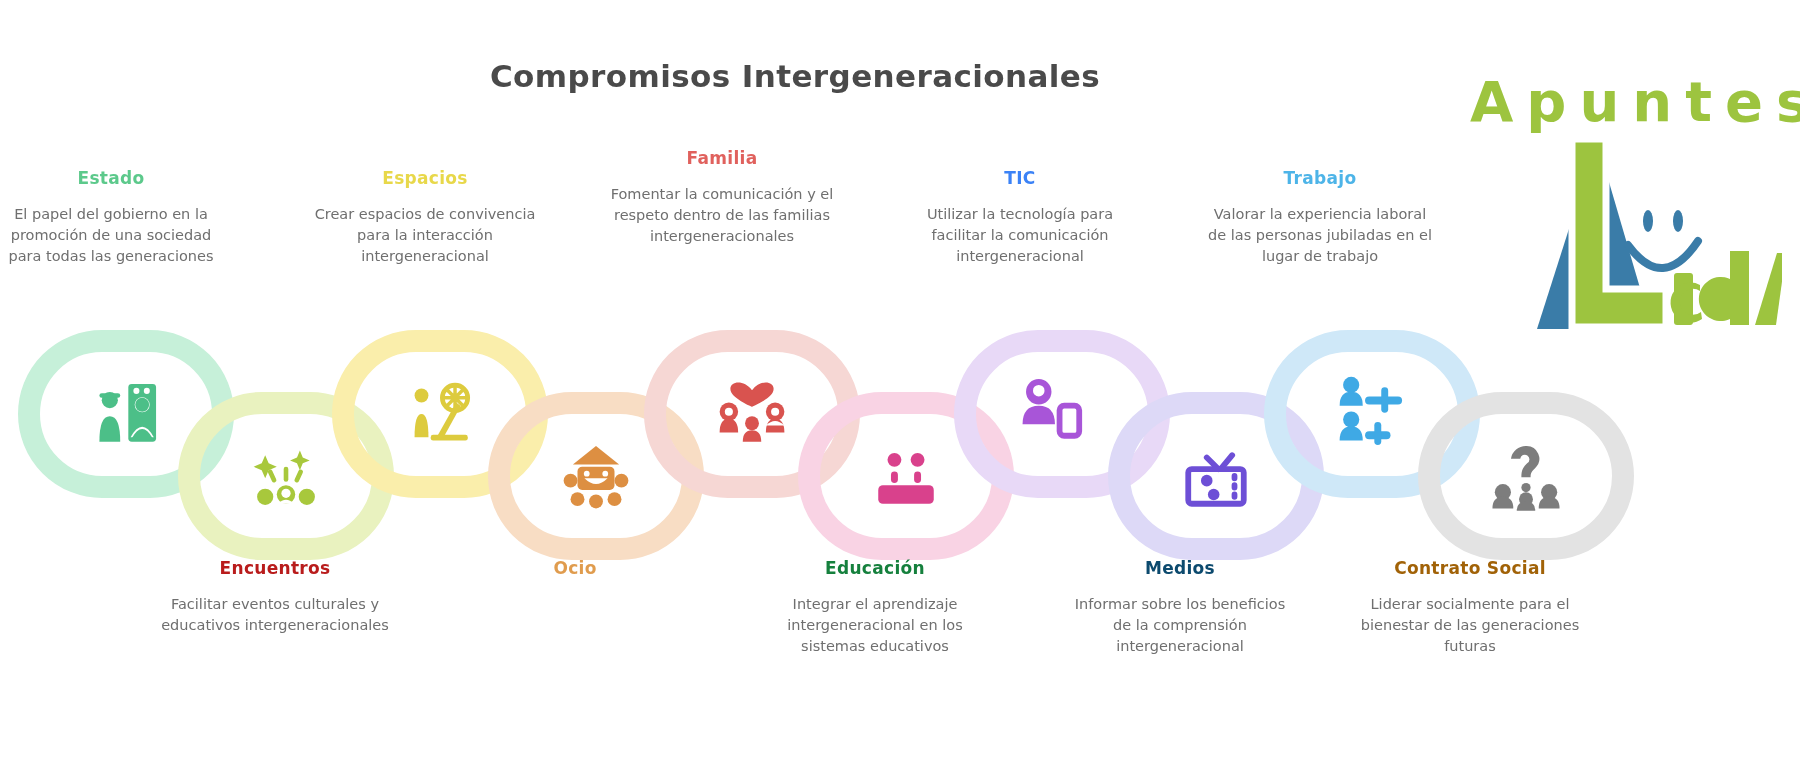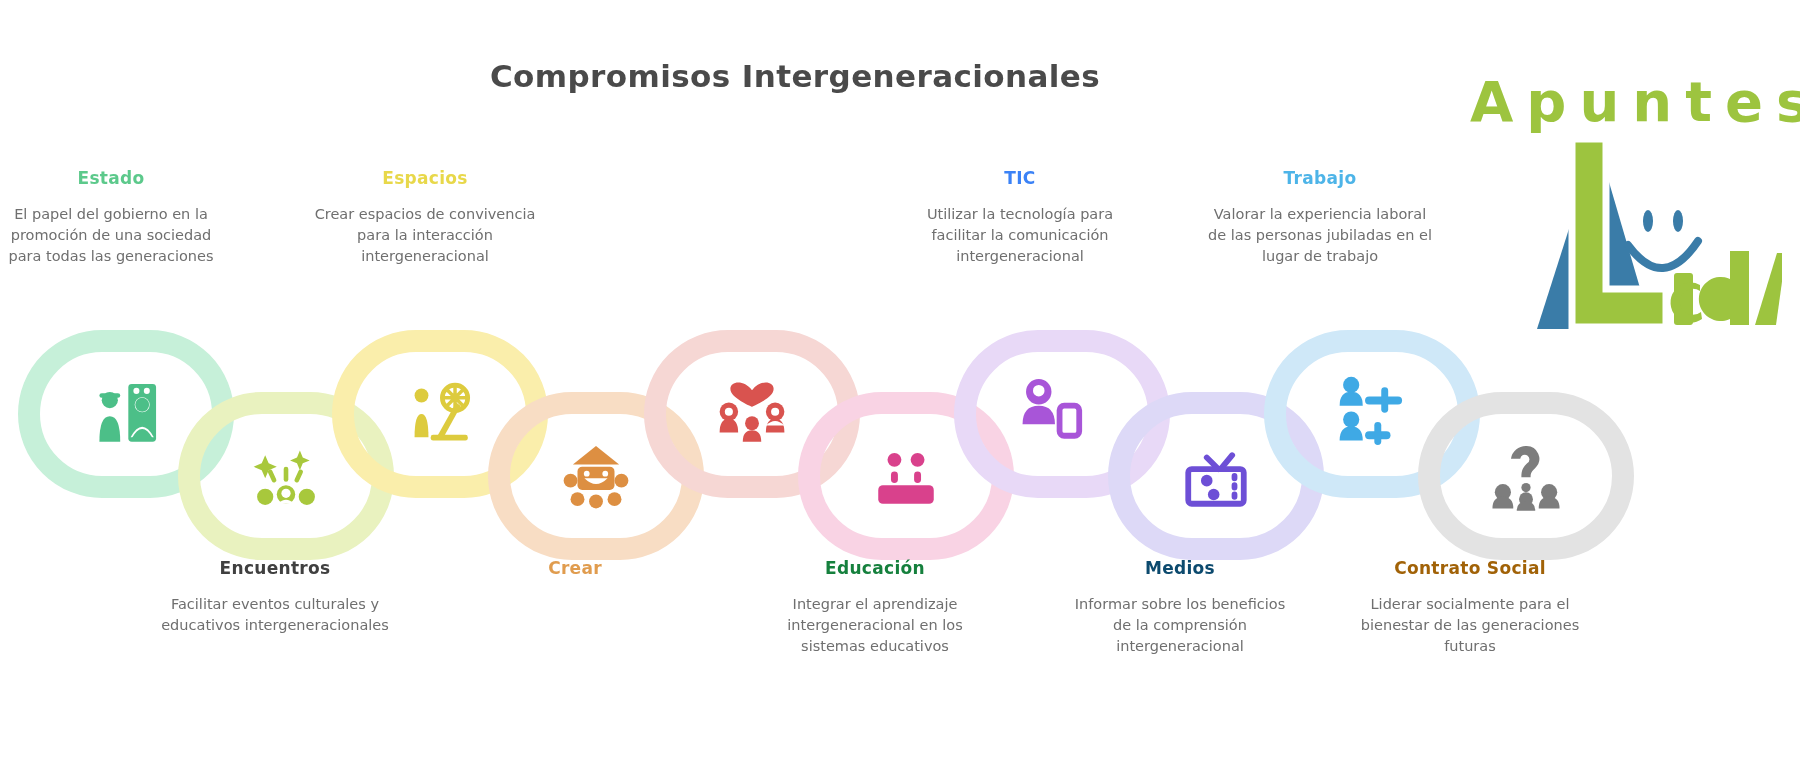--- a/index.html
+++ b/index.html
@@ -99,20 +99,24 @@
     </div>
   </div>
 
   <div class="col upper" style="left:-4px;">
     <div class="col-title" style="color:#5cc98b">Estado</div>
     <div class="col-desc">El papel del gobierno en la promoción de una sociedad para todas las generaciones</div>
   </div>
   <div class="col upper" style="left:310px;">
     <div class="col-title" style="color:#e8d84a">Espacios</div>
     <div class="col-desc">Crear espacios de convivencia para la interacción intergeneracional</div>
+  </div>
+  <div class="col upper" style="left:607px; top:148px;">
+    <div class="col-title" style="color:#e0615d">Familia</div>
+    <div class="col-desc">Fomentar la comunicación y el respeto dentro de las familias intergeneracionales</div>
   </div>
   <div class="col upper" style="left:905px;">
     <div class="col-title" style="color:#3b82f6">TIC</div>
     <div class="col-desc">Utilizar la tecnología para facilitar la comunicación intergeneracional</div>
   </div>
   <div class="col upper" style="left:1205px;">
     <div class="col-title" style="color:#4db4e8">Trabajo</div>
     <div class="col-desc">Valorar la experiencia laboral de las personas jubiladas en el lugar de trabajo</div>
   </div>
 
@@ -251,25 +255,25 @@
         <circle cx="52" cy="46" r="7"></circle>
         <path d="M43 60 q0 -10 9 -10 q9 0 9 10 z"></path>
         <circle cx="32" cy="52" r="6"></circle>
         <path d="M24 62 q0 -8 8 -8 q8 0 8 8 z"></path>
       </svg>
     </div>
 
   </div>
 
   <div class="col lower" style="left:160px;">
-    <div class="col-title" style="color:#404040">Encuentros</div>
+    <div class="col-title" style="color:#b91c1c">Encuentros</div>
     <div class="col-desc">Facilitar eventos culturales y educativos intergeneracionales</div>
   </div>
   <div class="col lower" style="left:460px;">
-    <div class="col-title" style="color:#e09c4e">Crear</div>
+    <div class="col-title" style="color:#e09c4e">Ocio</div>
   </div>
   <div class="col lower" style="left:760px;">
     <div class="col-title" style="color:#15803d">Educación</div>
     <div class="col-desc">Integrar el aprendizaje intergeneracional en los sistemas educativos</div>
   </div>
   <div class="col lower" style="left:1065px;">
     <div class="col-title" style="color:#0c4a6e">Medios</div>
     <div class="col-desc">Informar sobre los beneficios de la comprensión intergeneracional</div>
   </div>
   <div class="col lower" style="left:1355px;">

